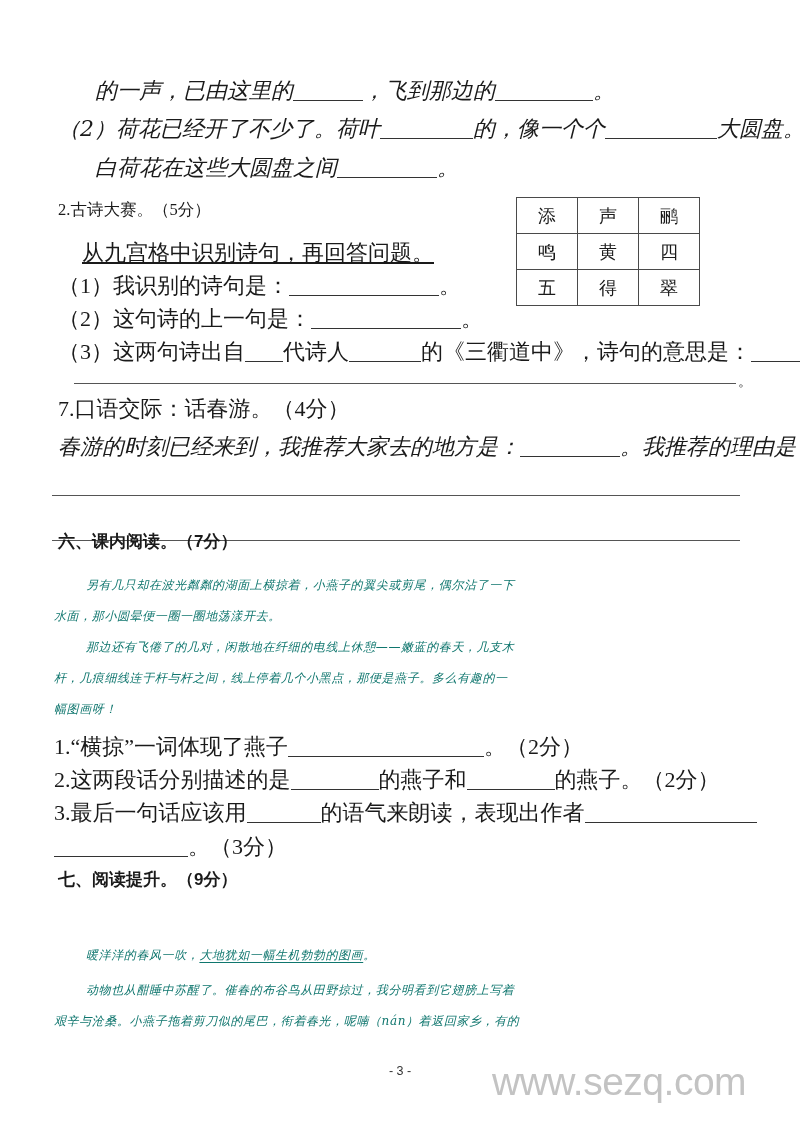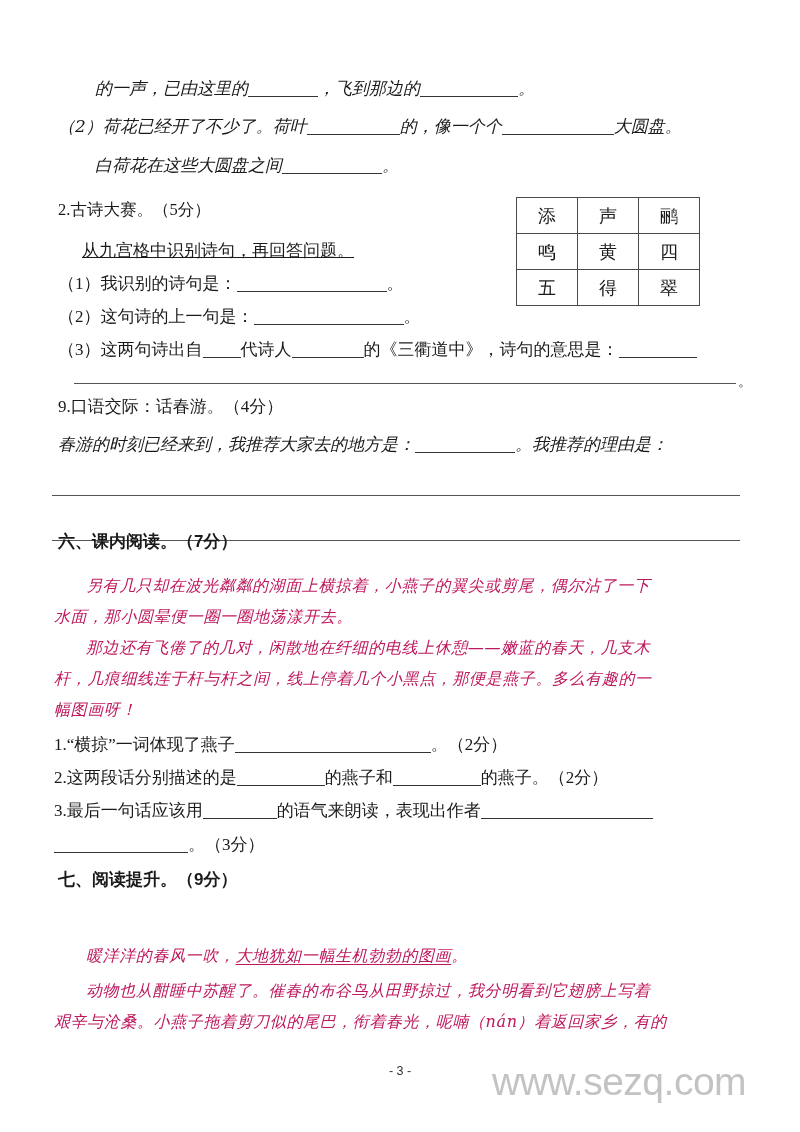--- a/index.html
+++ b/index.html
@@ -18,36 +18,36 @@
   #page {
     position: absolute;
     left: 0; top: 0;
     width: 800px;
     height: 1132px;
   }
   
   .line {
     position: absolute;
     white-space: nowrap;
-    font-size: 17px;
+    font-size: 22px;
     line-height: 1;
   }
   .serif  { font-family: "Liberation Serif", "DejaVu Serif", serif; }
   .kai    { font-family: "DejaVu Serif", "Liberation Serif", serif; font-style: italic; }
   .heiti  { font-family: "Liberation Sans", "DejaVu Sans", sans-serif; font-weight: bold; }
 
   
   .passage {
     position: absolute;
     font-family: "DejaVu Serif", "Liberation Serif", serif;
     font-style: italic;
-    font-size: 16px;
+    font-size: 12px;
     letter-spacing: 0.6px;
     line-height: 31px;
-    color: #be185d;
+    color: #0f766e;
   }
 
   
   .blank {
     display: inline-block;
     border-bottom: 1.1px solid #333;
     vertical-align: -3px;
     height: 15px;
   }
   .ansline {
@@ -135,21 +135,21 @@
         <td>四</td>
       </tr>
       <tr>
         <td>五</td>
         <td>得</td>
         <td>翠</td>
       </tr>
     </tbody>
   </table>
 
-  <div class="line serif" style="left:58px; top:398px;">9.口语交际：话春游。（4分）</div>
+  <div class="line serif" style="left:58px; top:398px;">7.口语交际：话春游。（4分）</div>
 
   <div class="line kai" style="left:58px; top:436px;"><span>春游的时刻已经来到，我推荐大家去的地方是：</span><span class="blank" style="width:100px;"></span><span>。我推荐的理由是：</span></div>
 
   <div class="ansline" style="left:52px; top:495px; width:688px;"></div>
   <div class="ansline" style="left:52px; top:540px; width:688px;"></div>
 
   <div class="line heiti" style="left:58px; top:533px; font-size:17px;">六、课内阅读。（7分）</div>
 
   <div class="passage" style="left:54px; top:570px; width:700px;">
     <div style="text-indent:32px;">另有几只却在波光粼粼的湖面上横掠着，小燕子的翼尖或剪尾，偶尔沾了一下</div>

